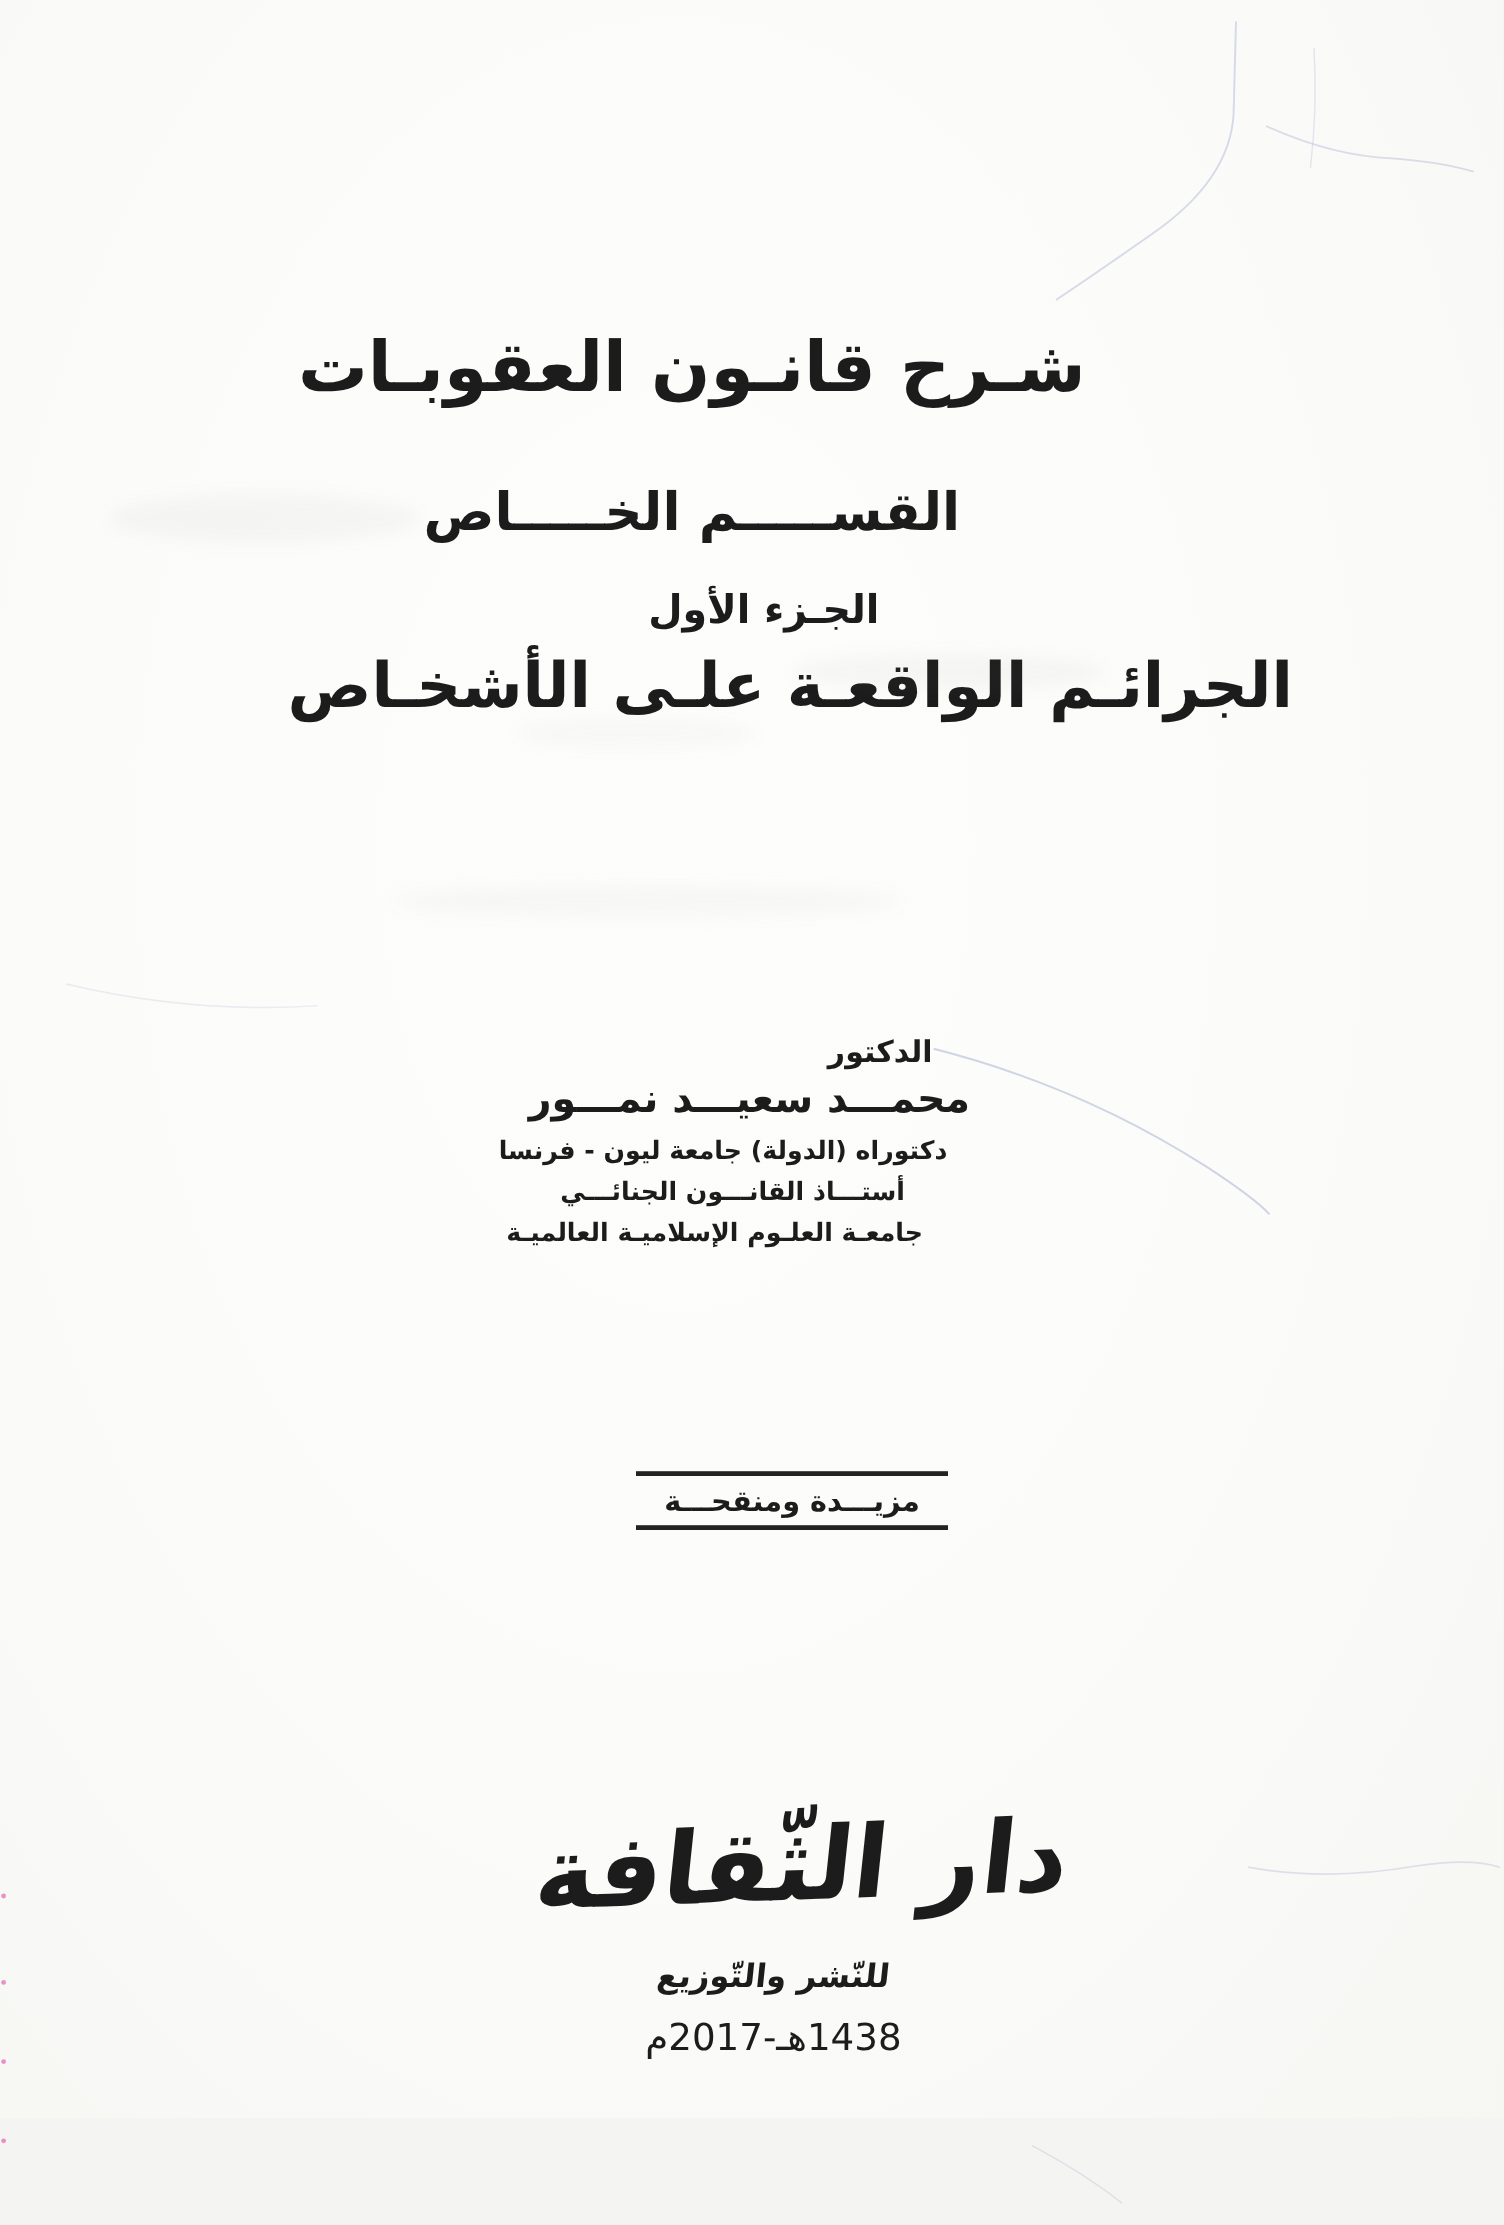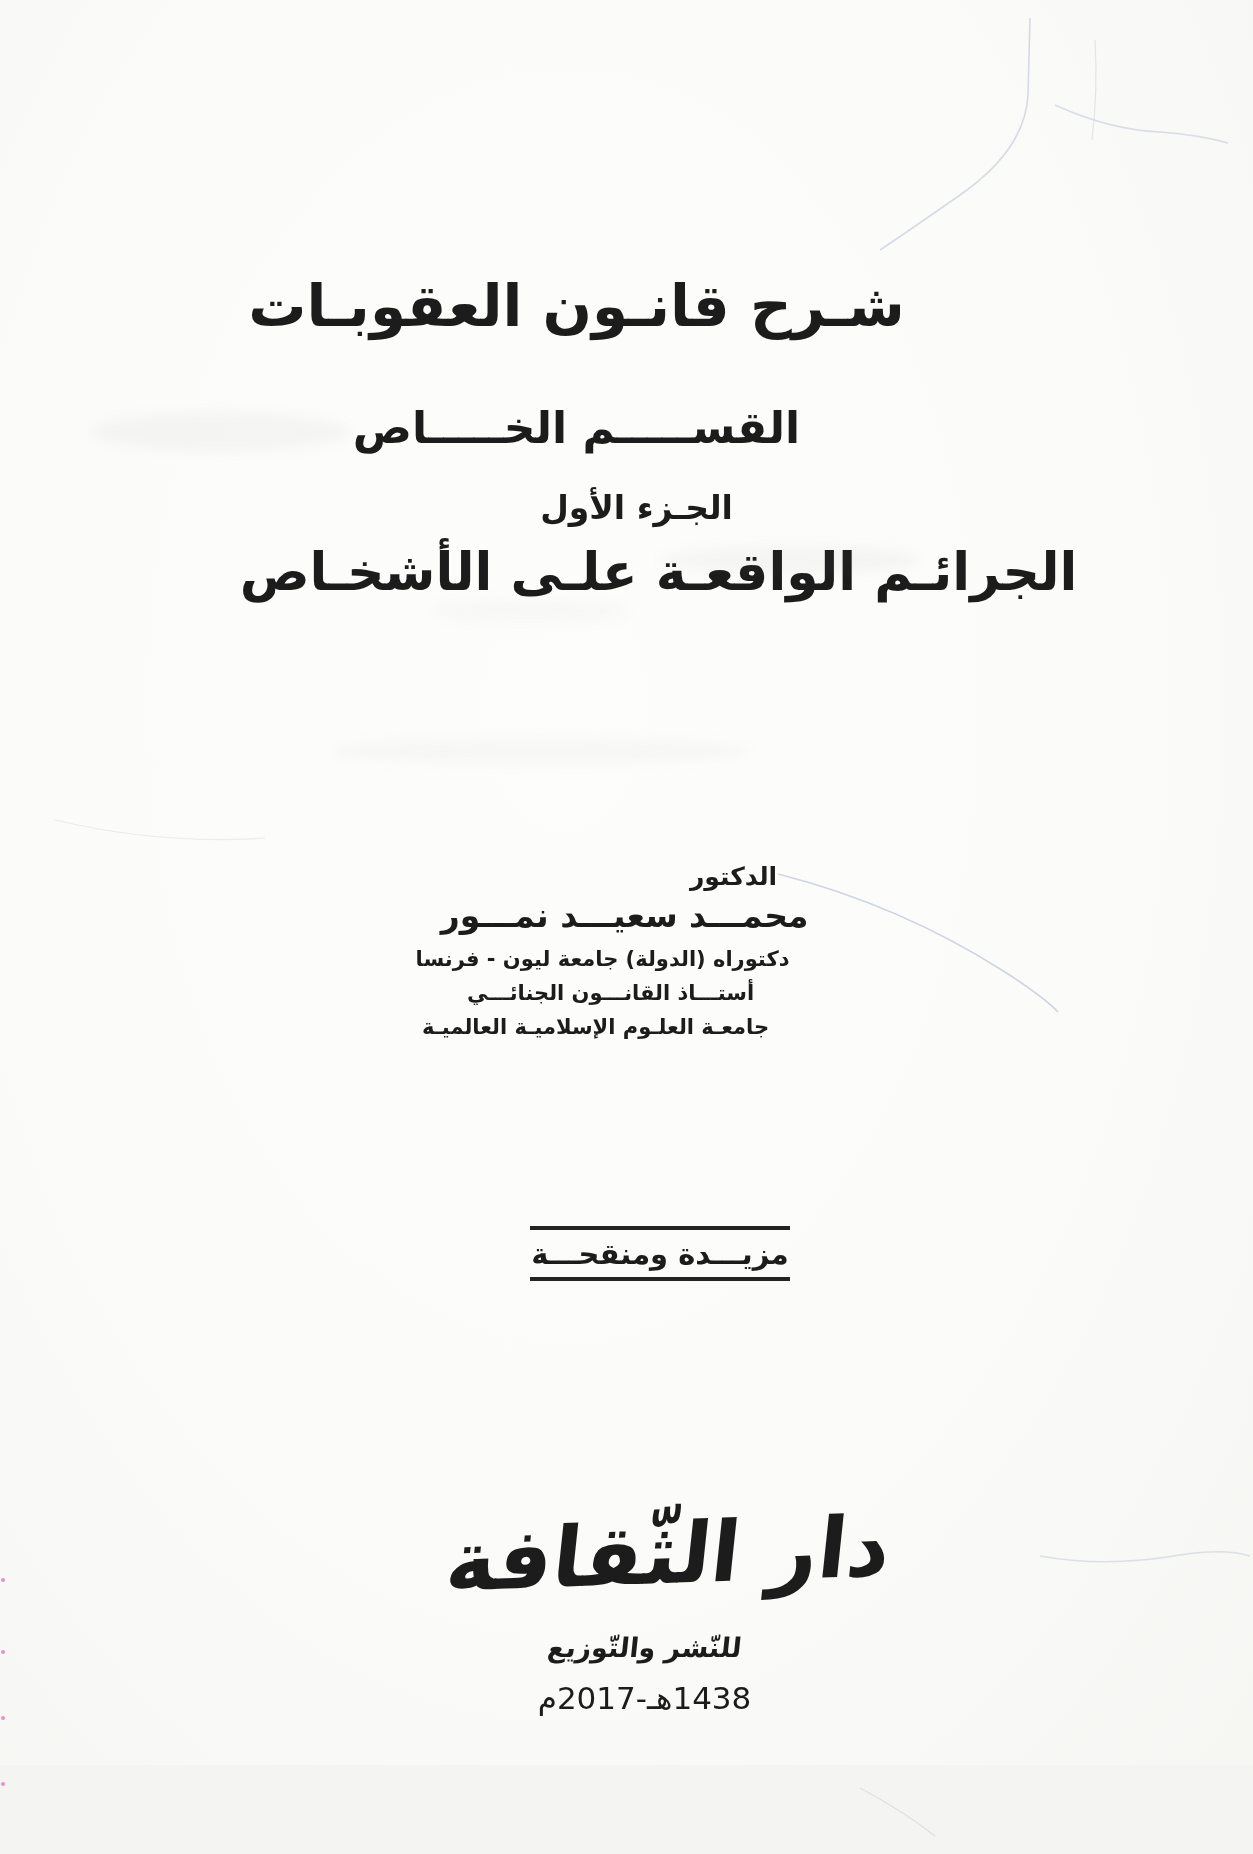--- a/index.html
+++ b/index.html
@@ -81,21 +81,21 @@
     top: 1226px;
     left: 530px;
     width: 260px;
     text-align: center;
   }
   .edition .rule {
     height: 0;
     border-top: 4px solid #232323;
   }
   .edition .edition-text {
-    font-size: 29px;
+    font-size: 24px;
     font-weight: 700;
     padding: 7px 0 6px 0;
     letter-spacing: 0px;
   }
   
   .logo-main {
     top: 1505px;
     font-size: 84px;
     font-weight: 700;
     transform: translateX(42px) skewX(-8deg) rotate(-2deg);

